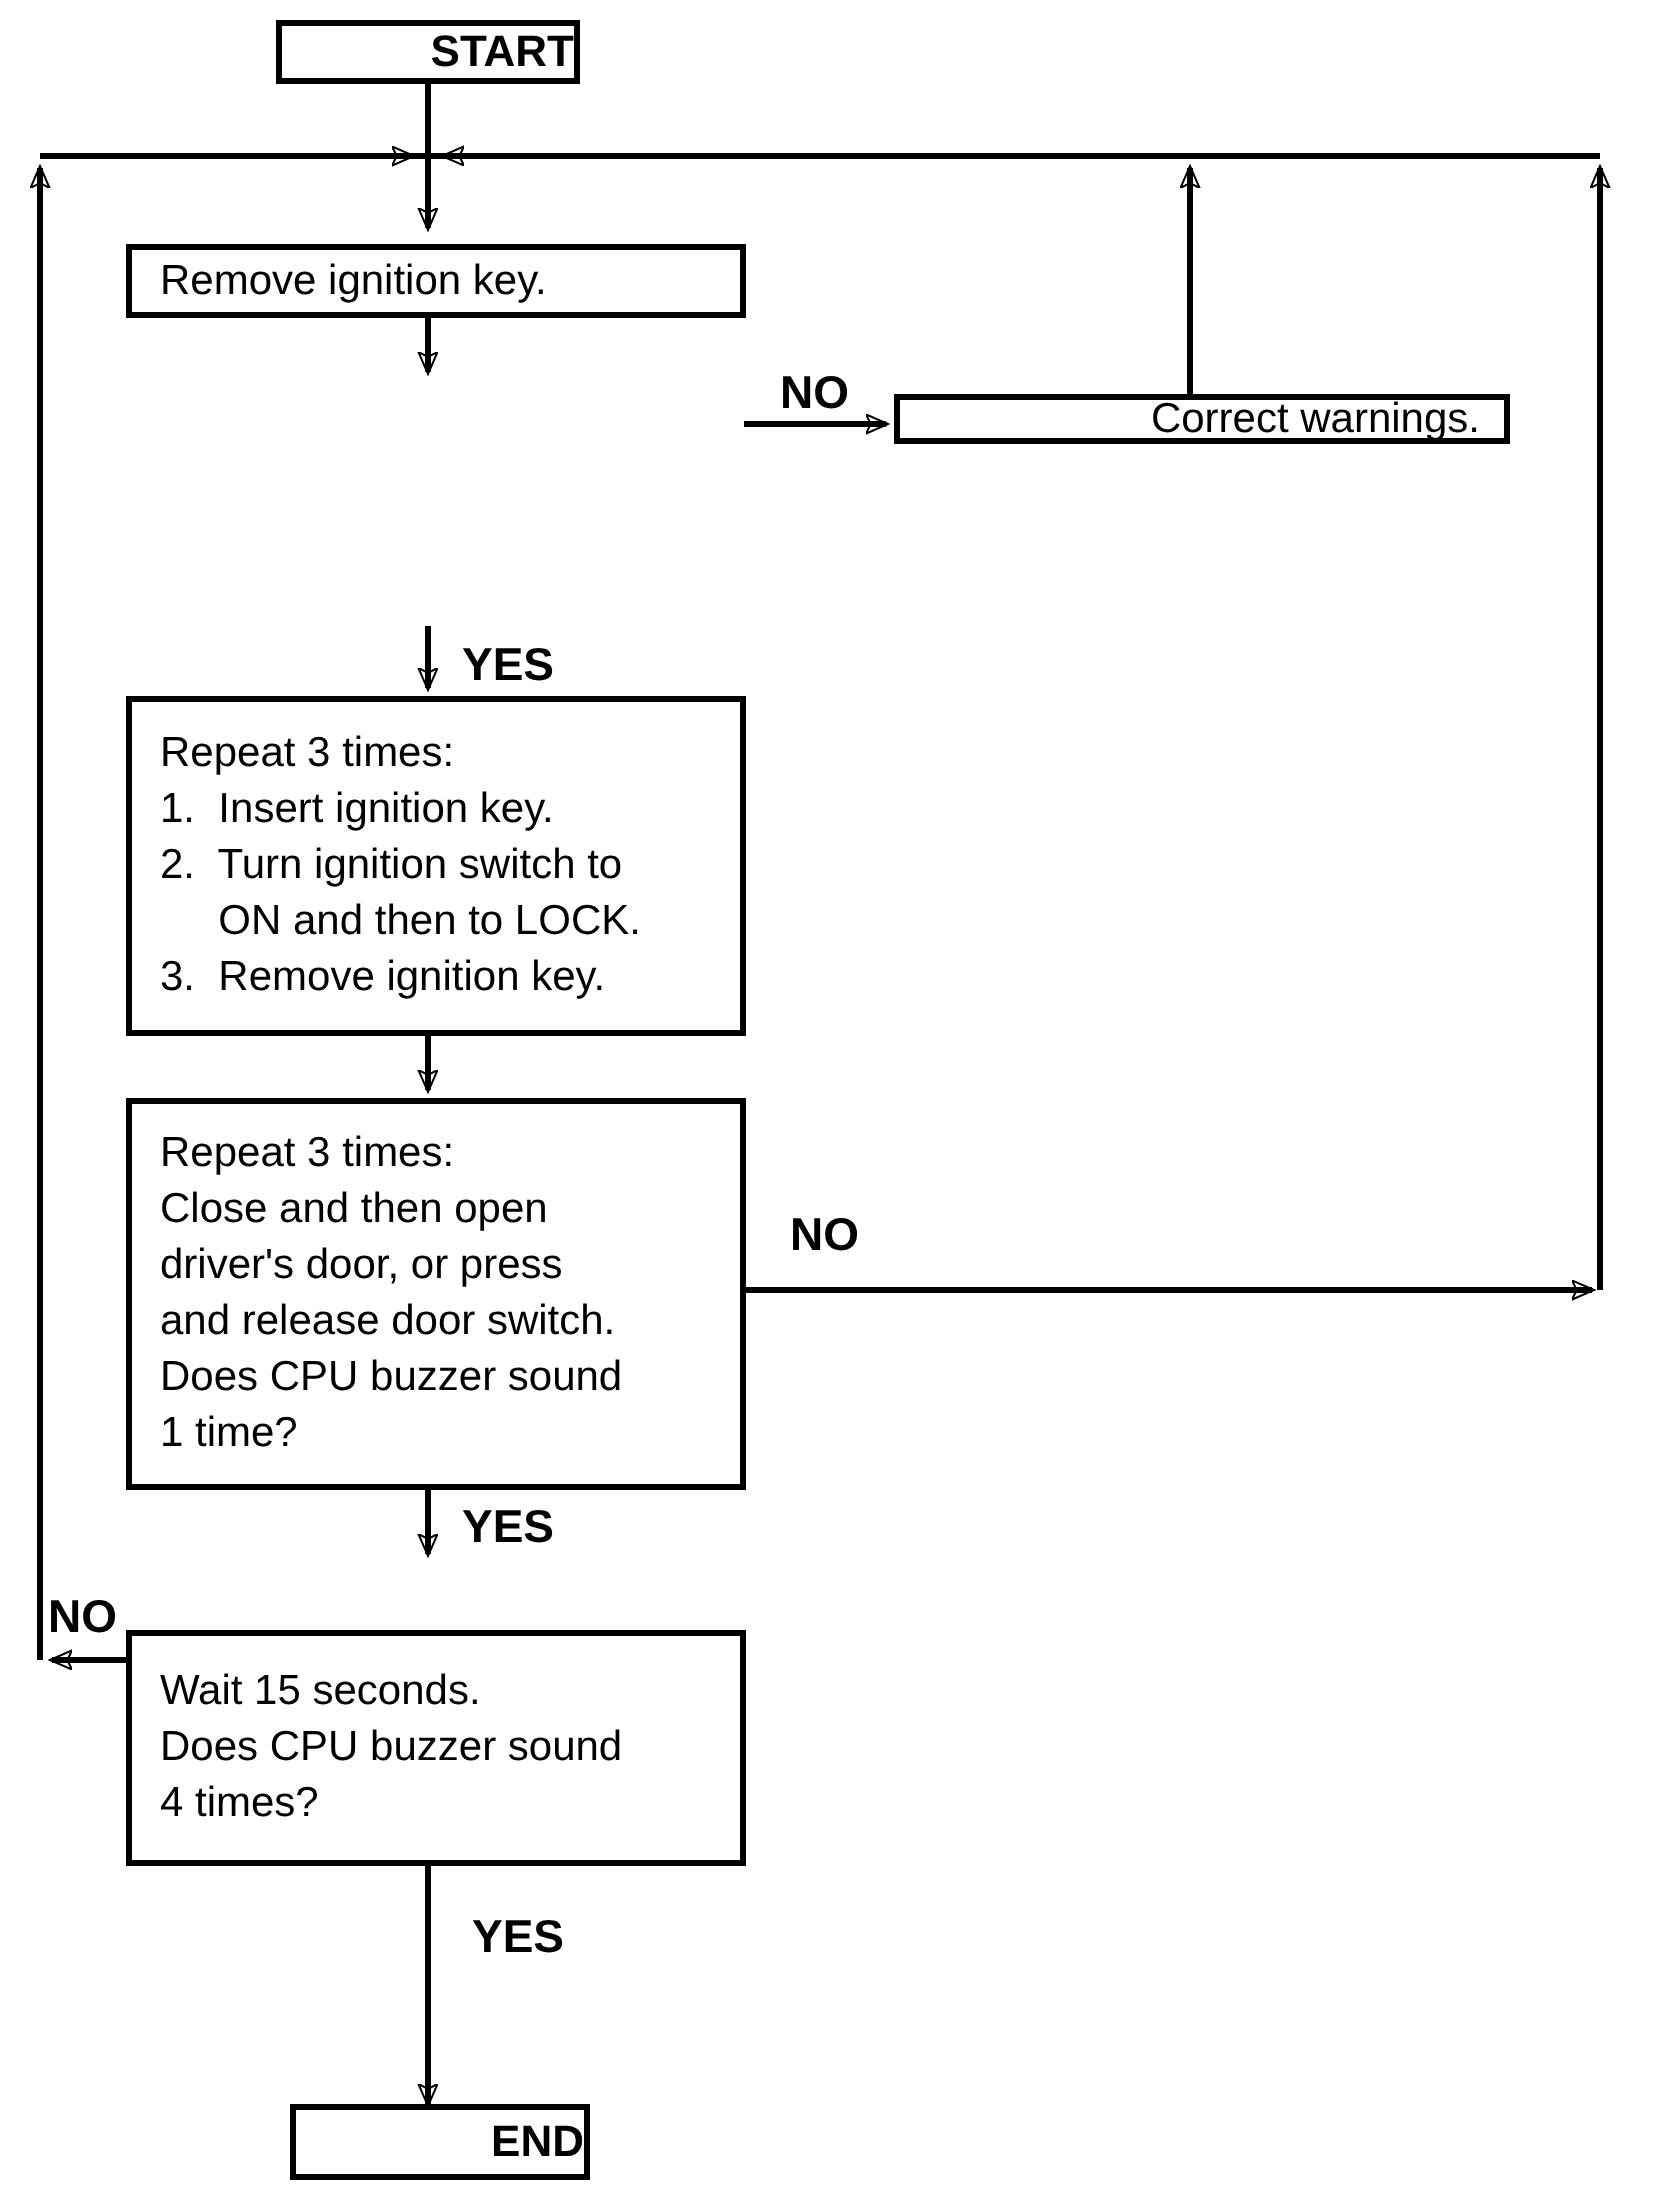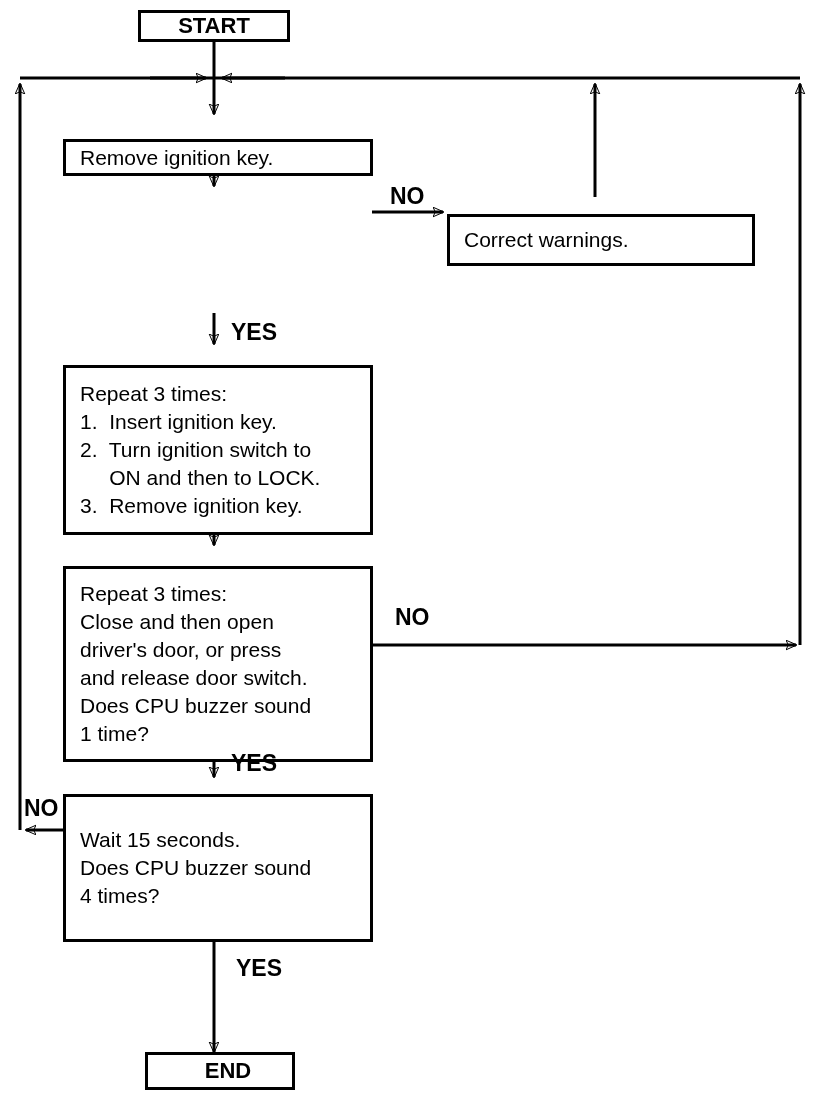--- a/index.html
+++ b/index.html
@@ -21,29 +21,28 @@
   }
   .node {
     position: absolute;
     box-sizing: border-box;
     border: 3px solid #000000;
     background: #ffffff;
     display: flex;
     align-items: center;
   }
   .node.terminal {
-    justify-content: center;
+    justify-content: flex-end;
     font-weight: bold;
     letter-spacing: 1px;
     font-size: 22px;
   }
   .node.process {
     justify-content: flex-start;
     padding: 4px 12px 4px 14px;
-    margin-top: 17px;
   }
   .node-text {
     font-size: 21px;
     line-height: 1.33;
     white-space: pre;
     letter-spacing: 0px;
   }
   .node.terminal .node-text {
     white-space: pre;
     font-size: 22px;
@@ -127,42 +126,42 @@
 
   <div class="node terminal" style="left:138px; top:10px; width:152px; height:32px;">
     <span class="node-text">START</span>
   </div>
 
   <div class="node process" style="left:63px; top:122px; width:310px; height:37px;">
     <span class="node-text">Remove ignition key.</span>
   </div>
 
 
-  <div class="node process" style="left:447px; top:197px; width:308px; height:52px;">
+  <div class="node process" style="left:447px; top:197px; width:308px; height:25px;justify-content:flex-end;">
     <span class="node-text">Correct warnings.</span>
   </div>
 
   <div class="node process" style="left:63px; top:348px; width:310px; height:170px;">
     <span class="node-text">Repeat 3 times:
 1.  Insert ignition key.
 2.  Turn ignition switch to
      ON and then to LOCK.
 3.  Remove ignition key.</span>
   </div>
 
   <div class="node process" style="left:63px; top:549px; width:310px; height:196px;">
     <span class="node-text">Repeat 3 times:
 Close and then open
 driver's door, or press
 and release door switch.
 Does CPU buzzer sound
 1 time?</span>
   </div>
 
-  <div class="node process" style="left:63px; top:777px; width:310px; height:148px;">
+  <div class="node process" style="left:63px; top:815px; width:310px; height:118px;">
     <span class="node-text">Wait 15 seconds.
 Does CPU buzzer sound
 4 times?</span>
   </div>
 
   <div class="node terminal" style="left:145px; top:1052px; width:150px; height:38px;padding-left:16px;">
     <span class="node-text">END</span>
   </div>
 
   <span class="edge-label" style="left:390px; top:185px;">NO</span>

